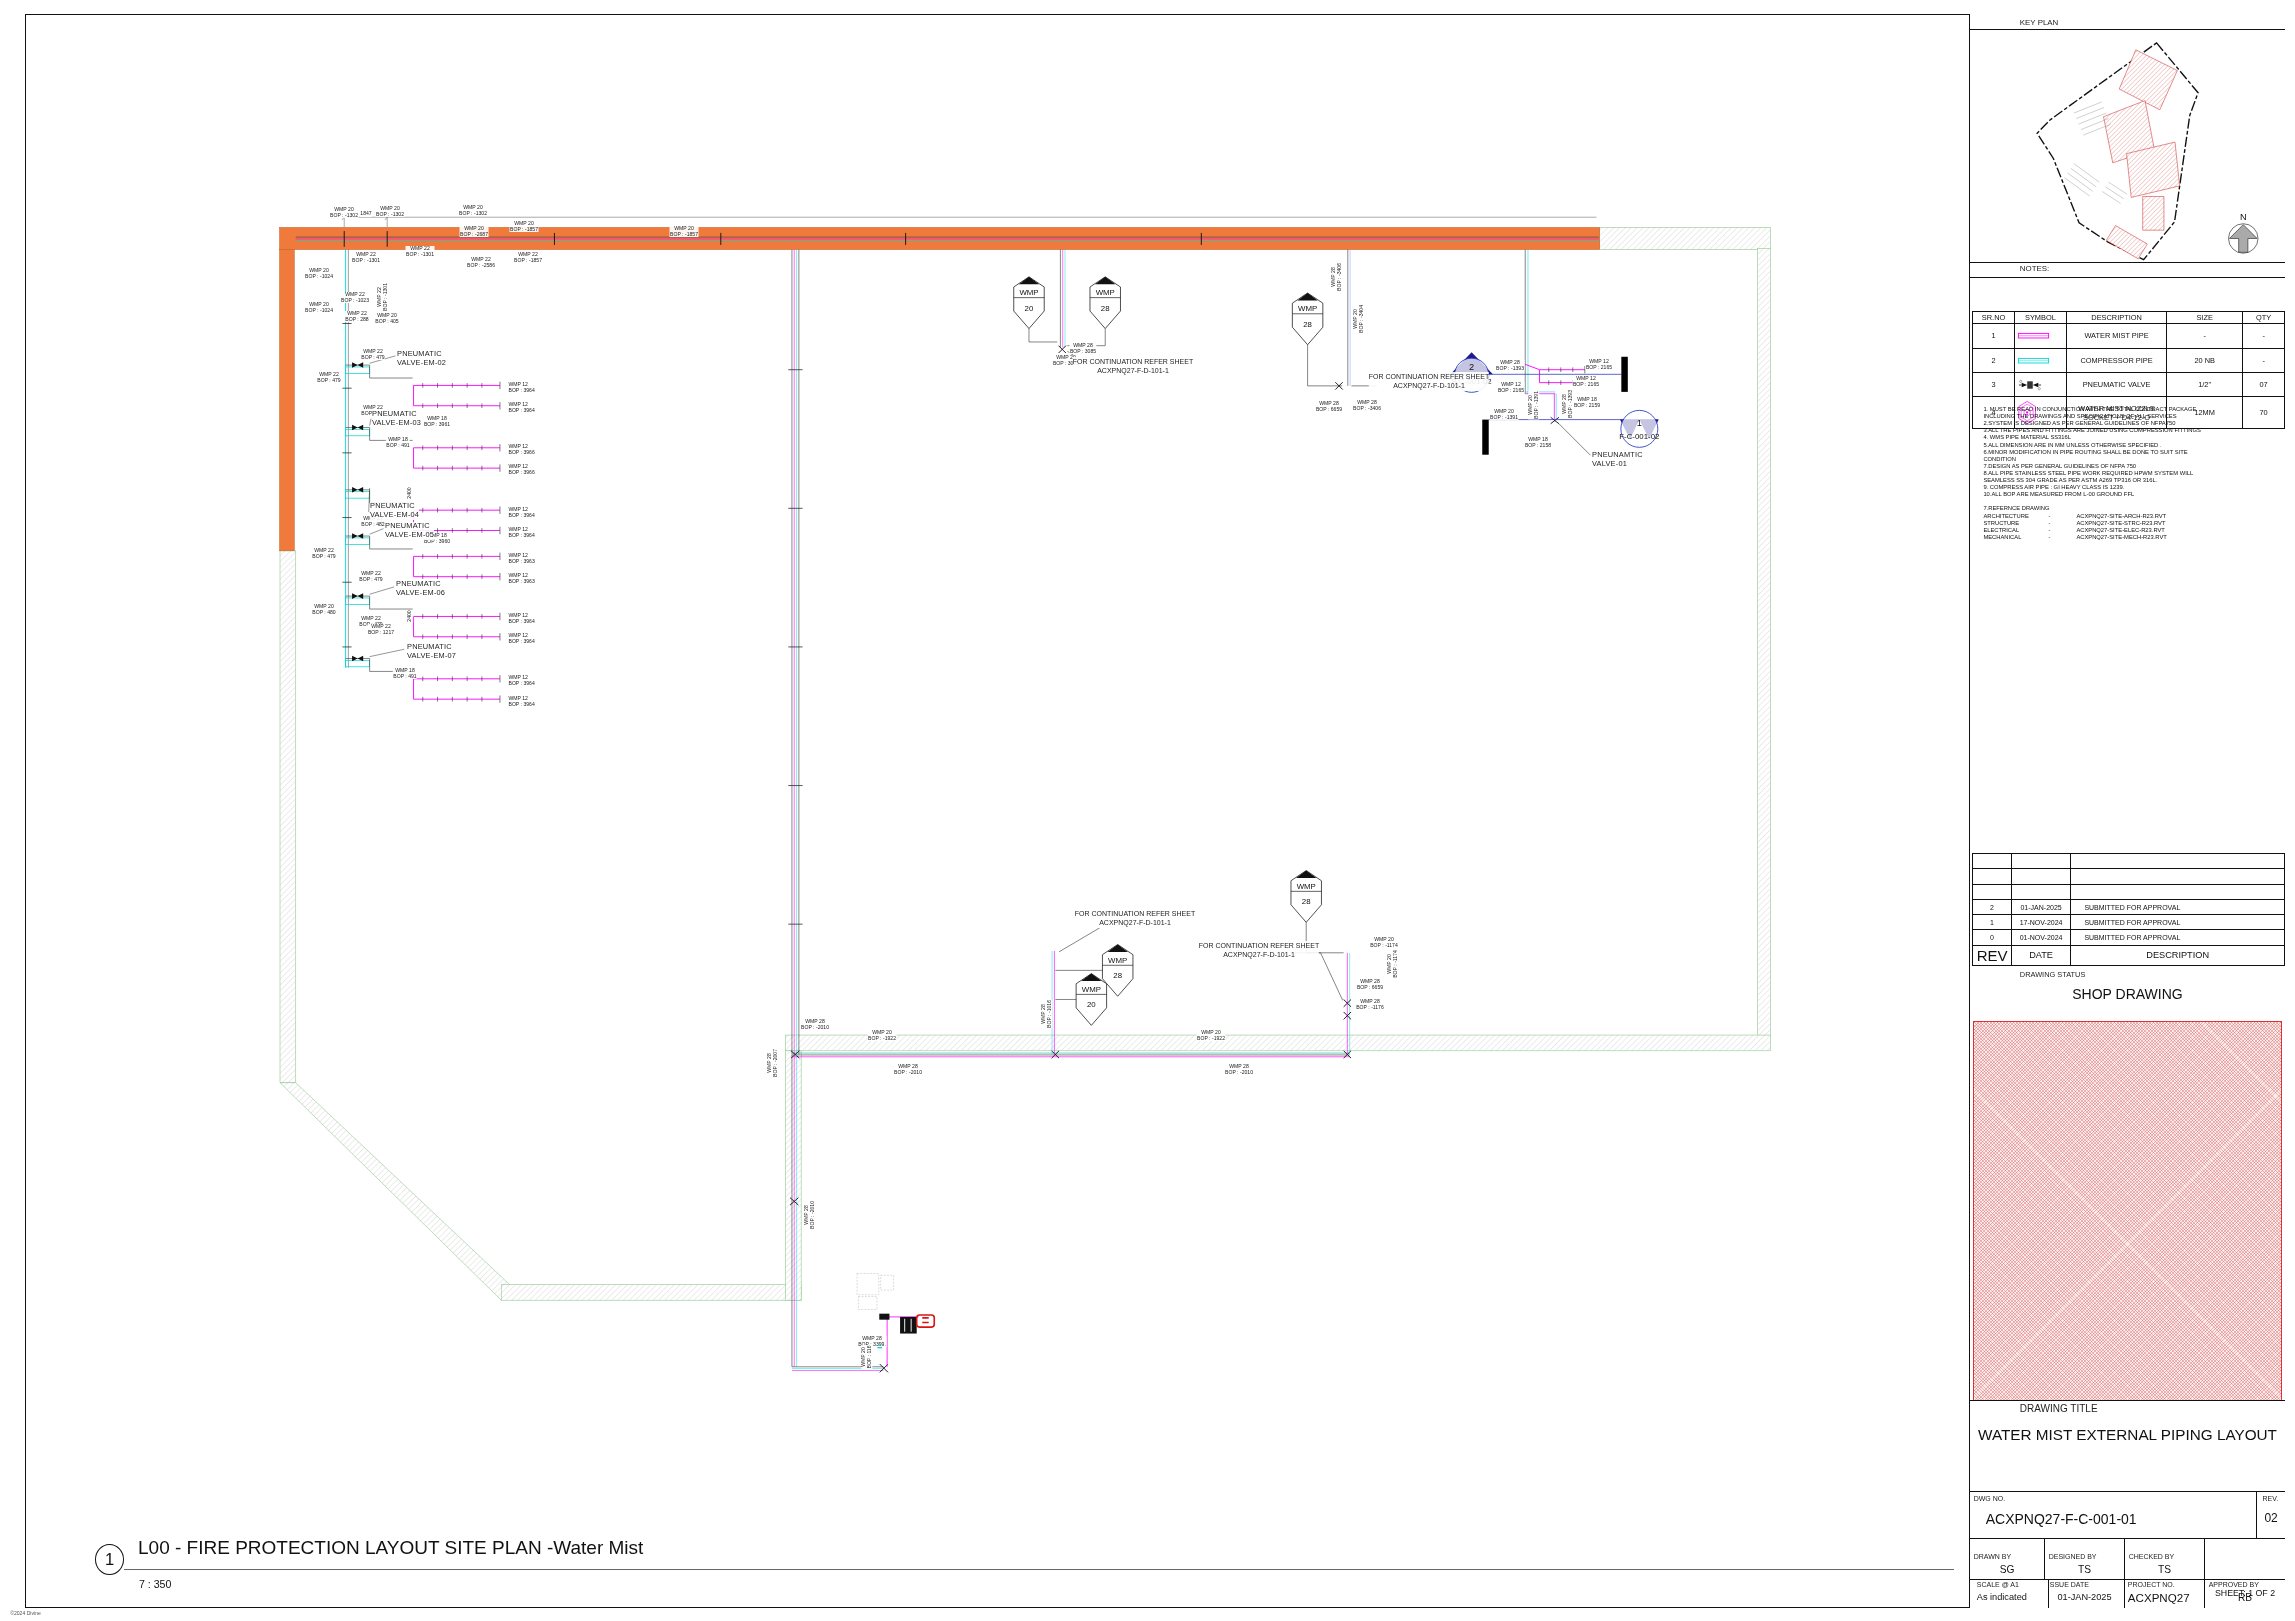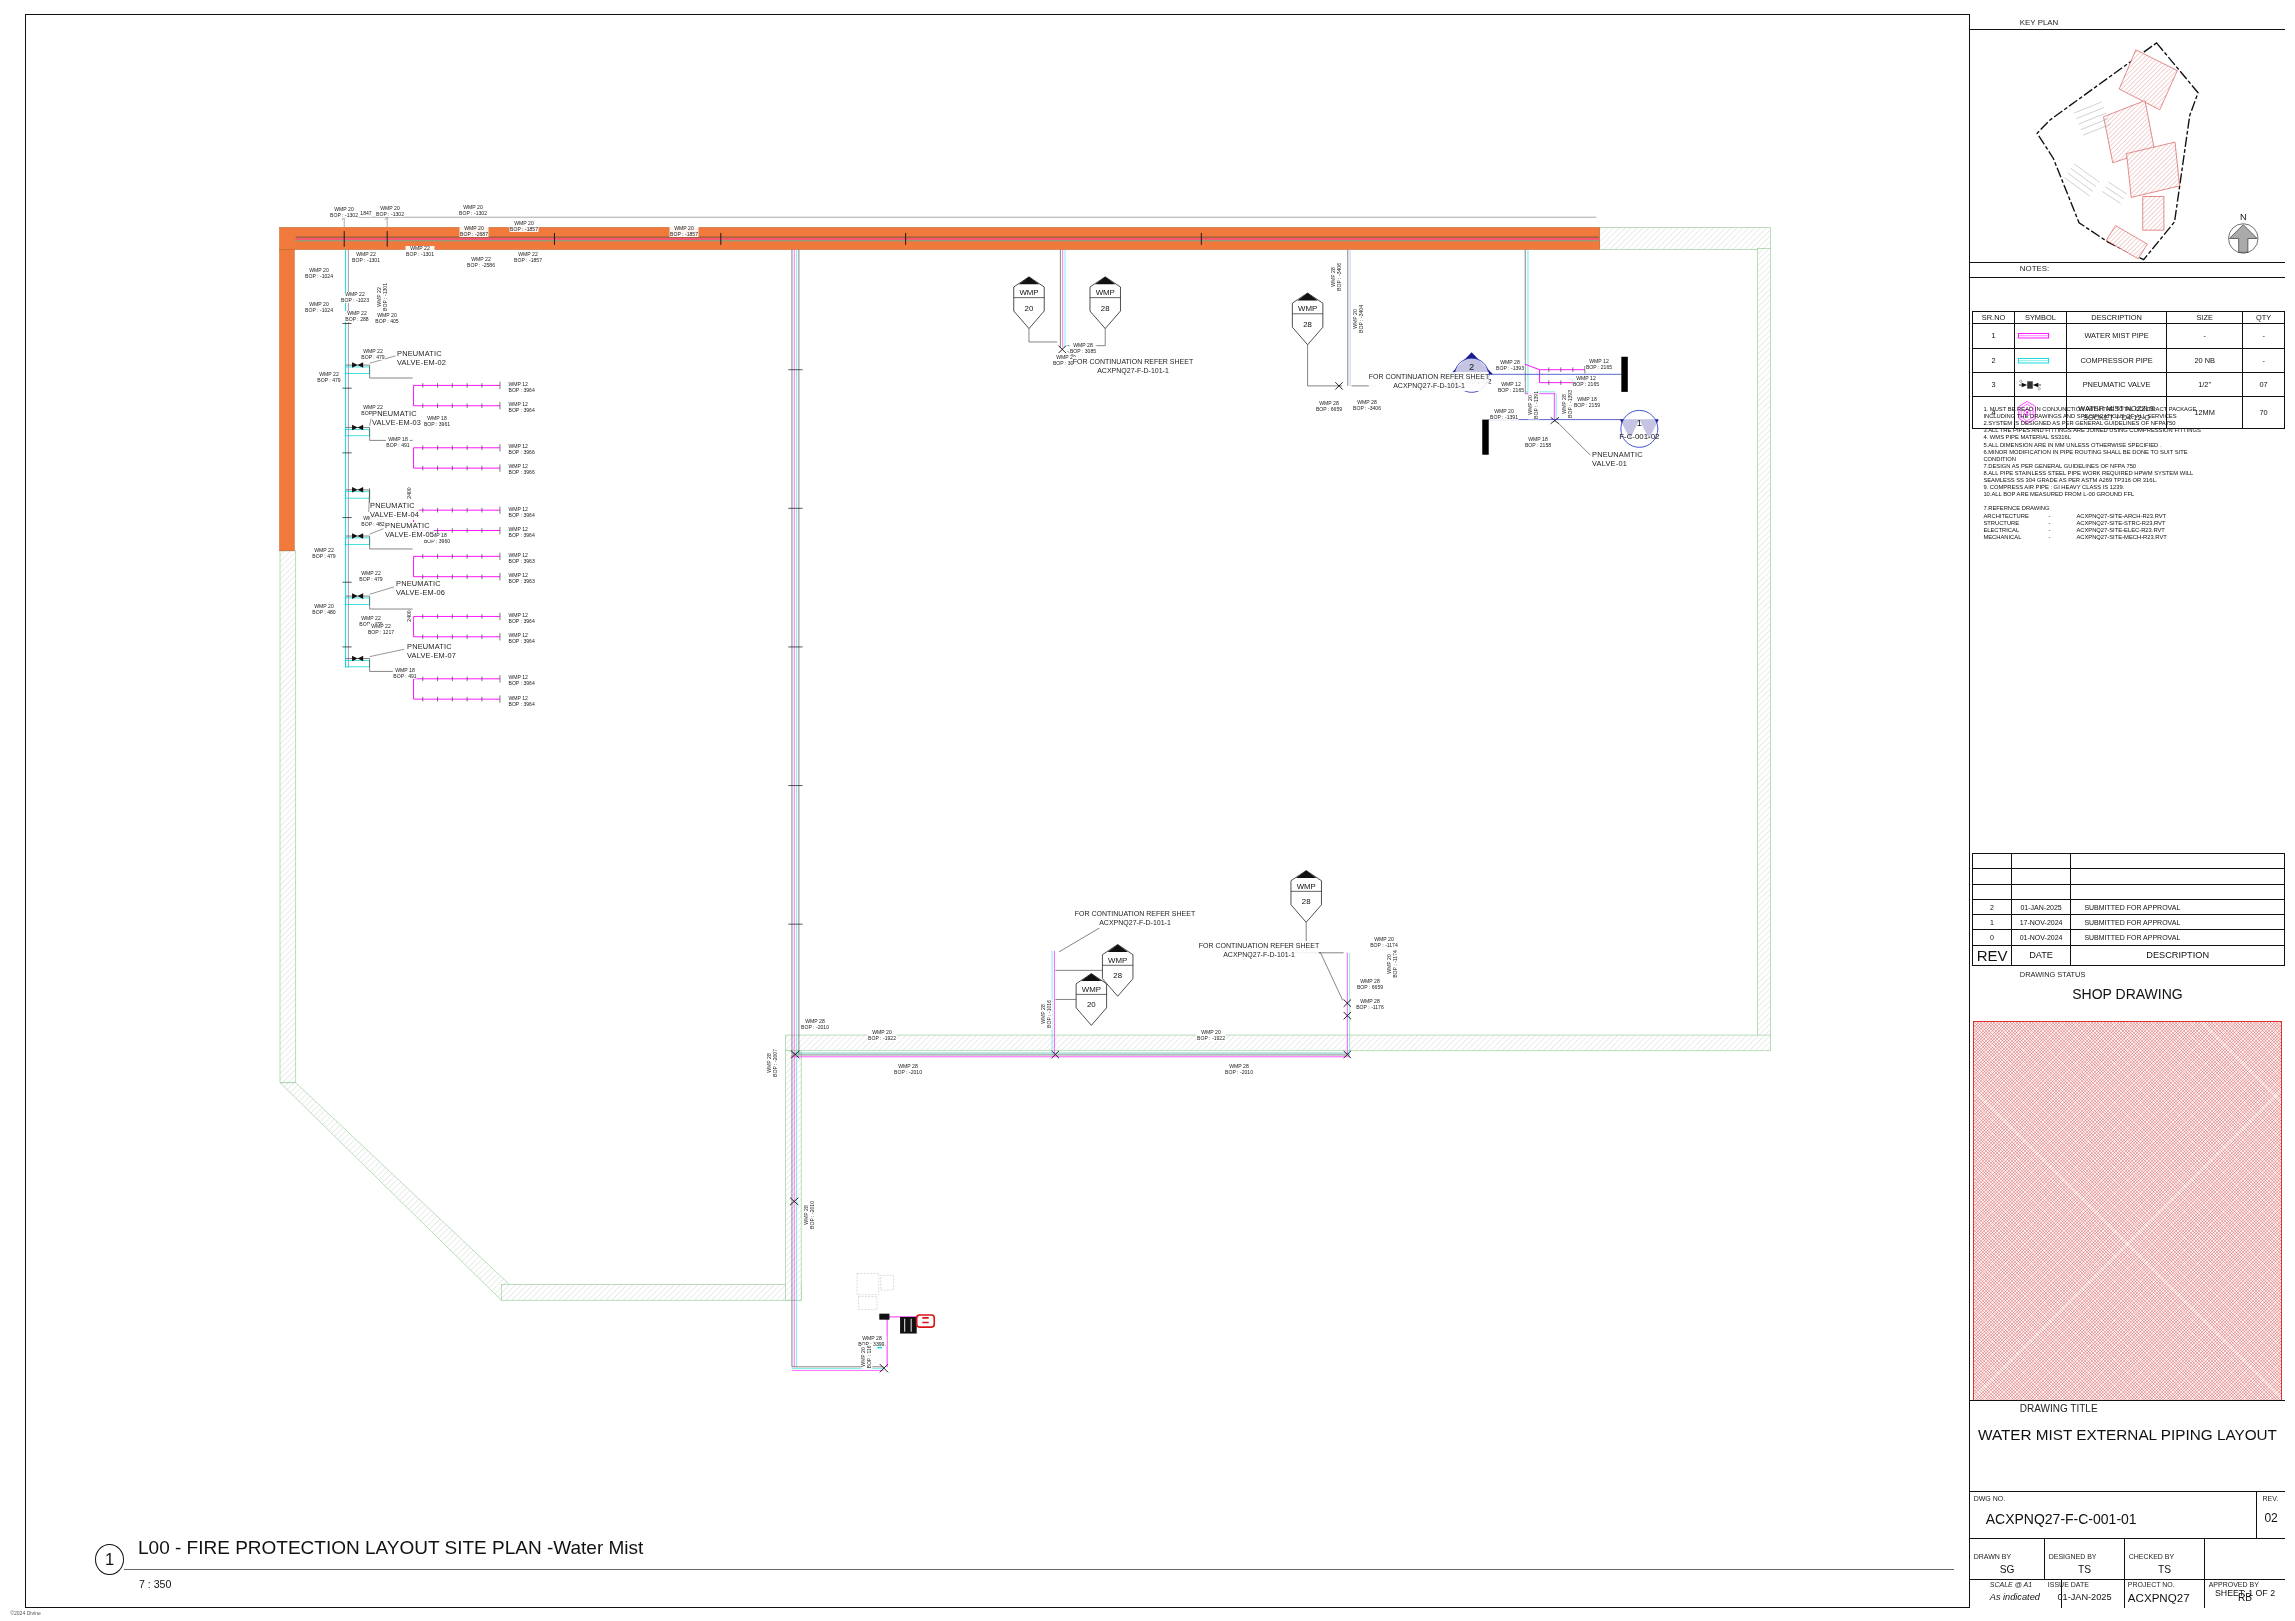--- a/index.html
+++ b/index.html
@@ -788,21 +788,21 @@
     <div class="abs vfix" style="left:155px;top:1524px;width:80px;height:41px;border-right:0.9px solid #111;">
       <div class="tb-label" style="left:3.7px;top:15px">CHECKED BY</div>
       <div class="tb-val" style="left:0;top:26px;width:100%;text-align:center">TS</div>
     </div>
     <div class="abs" style="left:235px;top:1524px;width:80px;height:41px;margin-top:28px;">
       <div class="tb-label" style="left:3.7px;top:15px">APPROVED BY</div>
       <div class="tb-val" style="left:0;top:26px;width:100%;text-align:center">RB</div>
     </div>
     <div class="hline" style="top:1565px"></div>
 
-    <div class="abs vfix" style="left:17px;top:1565px;width:75px;height:29px;border-right:0.9px solid #111;font-style:italic;">
+    <div class="abs vfix" style="left:4px;top:1565px;width:75px;height:29px;border-right:0.9px solid #111;">
       <div class="tb-label" style="left:2.8px;top:1.8px">SCALE @ A1</div>
       <div class="tb-val" style="left:2.8px;top:13px;font-size:9.2px">As indicated</div>
     </div>
     <div class="abs vfix" style="left:75px;top:1565px;width:80px;height:29px;border-right:0.9px solid #111;">
       <div class="tb-label" style="left:2.8px;top:1.8px">ISSUE DATE</div>
       <div class="tb-val" style="left:0;top:13px;width:100%;text-align:center;font-size:9.2px">01-JAN-2025</div>
     </div>
     <div class="abs vfix" style="left:155px;top:1565px;width:80px;height:29px;border-right:0.9px solid #111;">
       <div class="tb-label" style="left:2.8px;top:1.8px">PROJECT NO.</div>
       <div class="tb-val" style="left:2.8px;top:12px;font-size:11.6px">ACXPNQ27</div>

